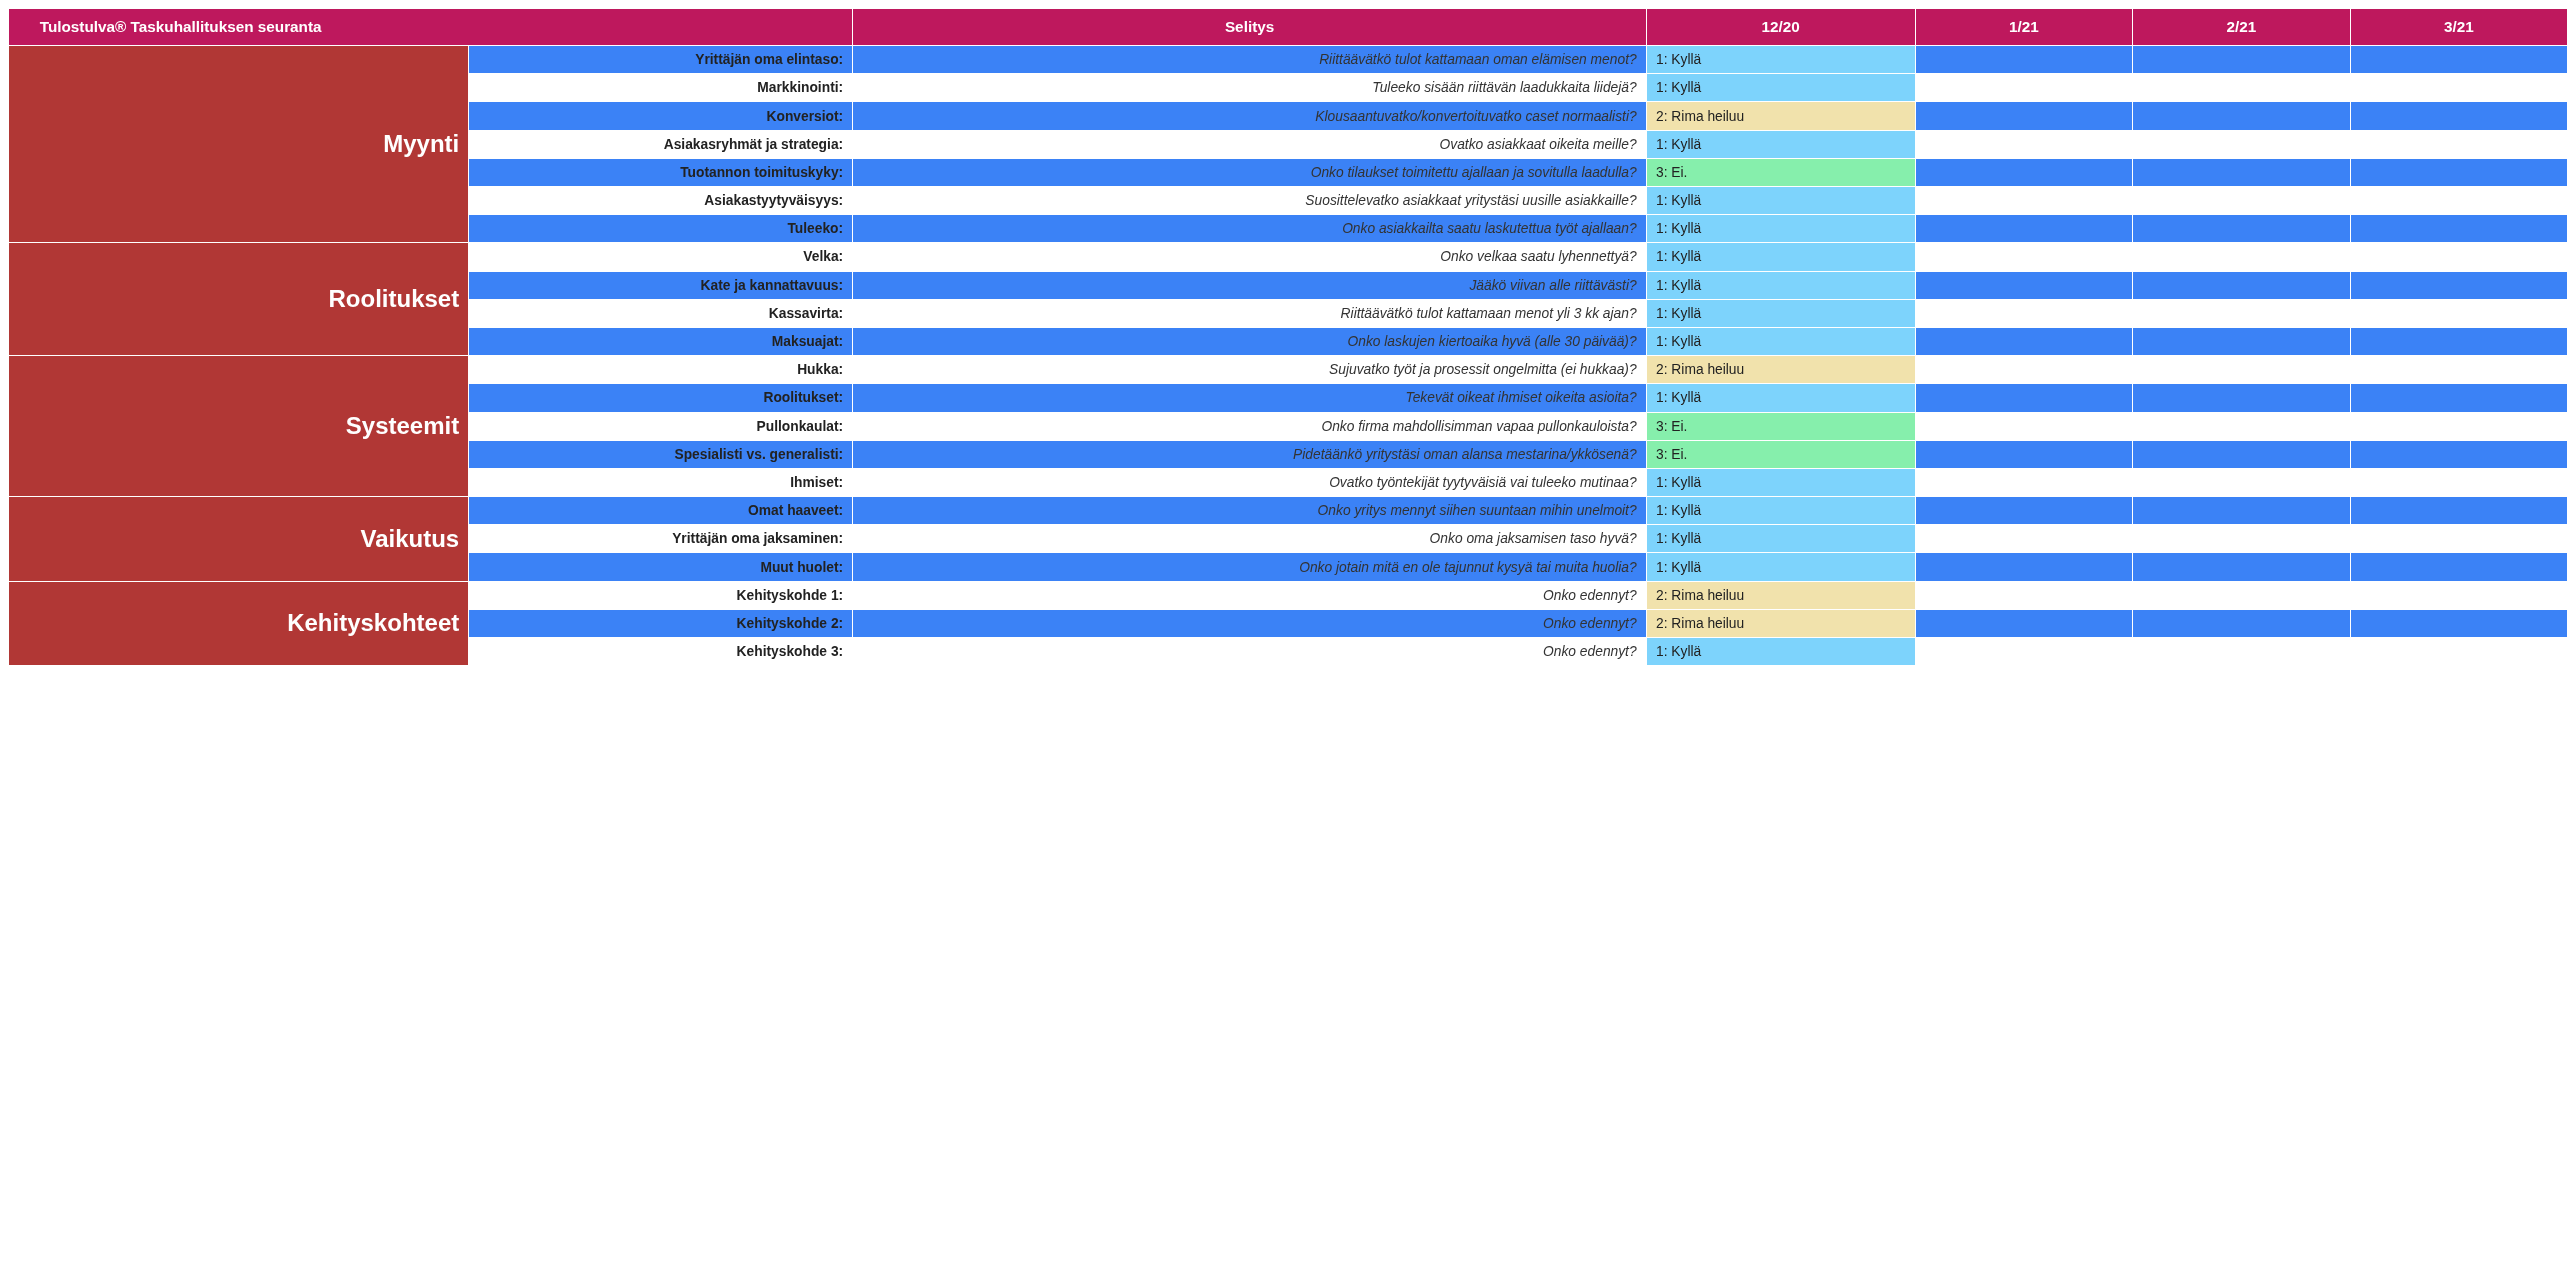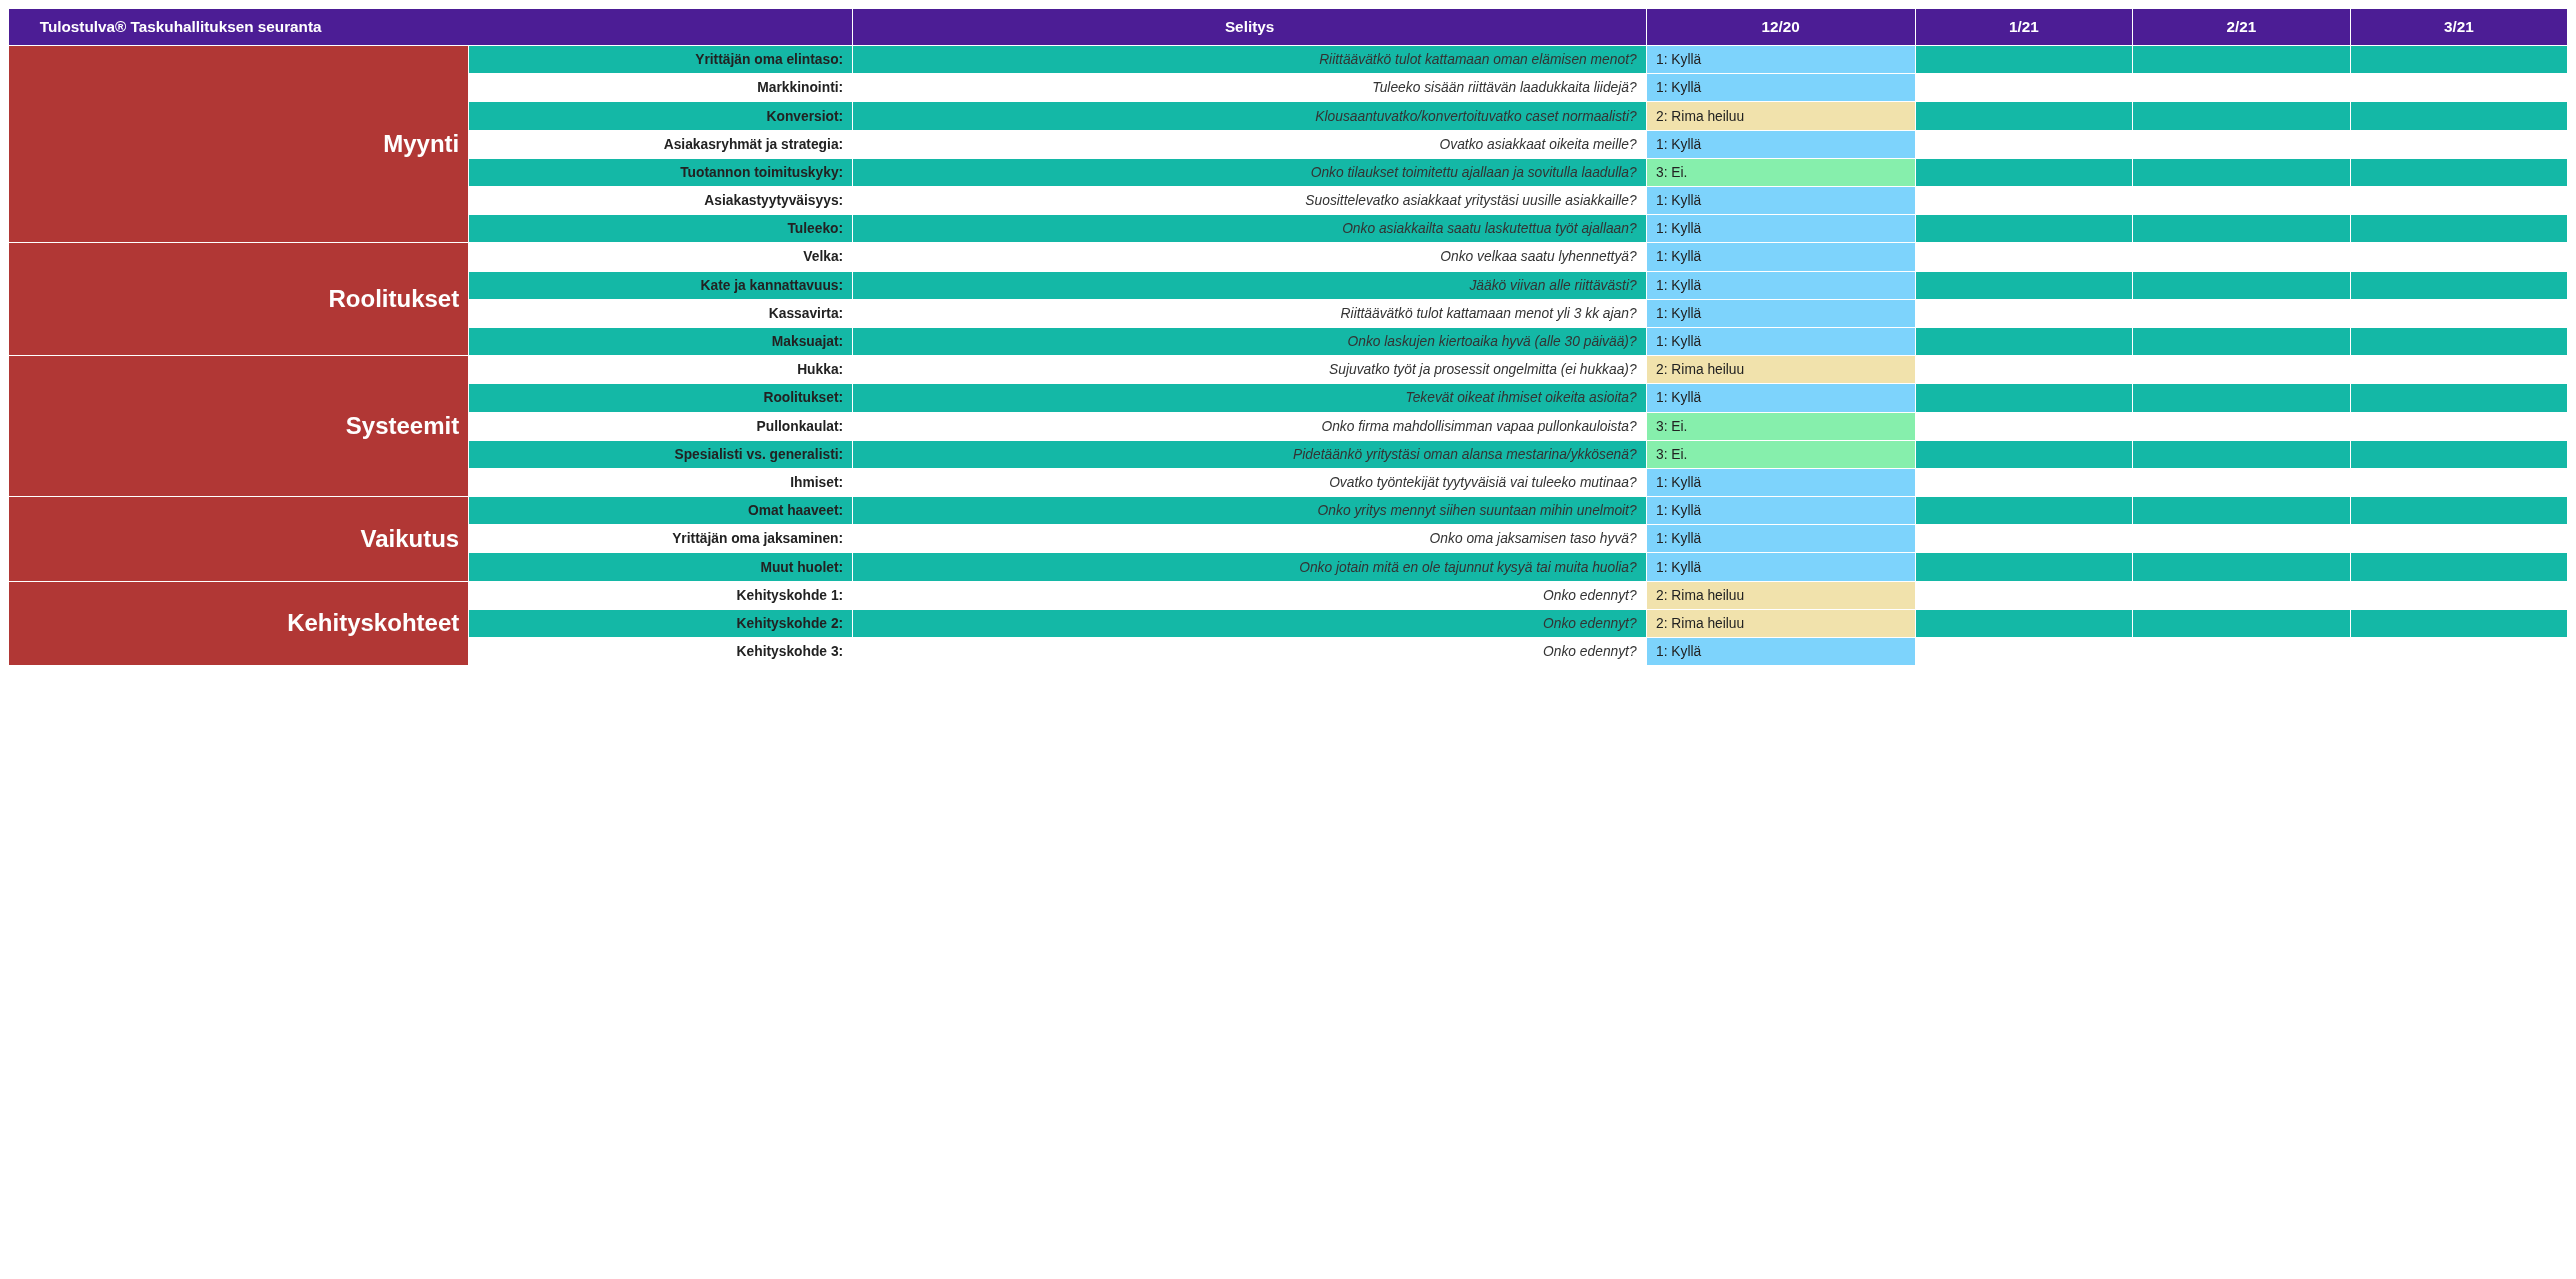--- a/index.html
+++ b/index.html
@@ -16,21 +16,21 @@
     th, td {
       border: 0.8px solid #fff;
       padding: 6.1px 9.2px;
       font-size: 13.8px;
       height: 27.6px;
       overflow: hidden;
       white-space: nowrap;
       text-overflow: ellipsis;
     }
     thead th {
-      background: #4c1d95;
+      background: #be185d;
       color: #fff;
       font-weight: 700;
       text-align: center;
       padding: 9.2px;
       font-size: 15.3px;
     }
     thead th.title-header { text-align: left; padding-left: 31px; }
     .cat-cell {
       background: #B13735;
       color: #fff;
@@ -42,21 +42,21 @@
     .row-label {
       font-weight: 700;
       text-align: right;
       color: #222;
     }
     .row-desc {
       font-style: italic;
       color: #333;
       text-align: right;
     }
-    .alt { background: #14b8a6; }
+    .alt { background: #3b82f6; }
     .plain { background: #fff; }
     .status-green { background: #7dd3fc; color: #222; }
     .status-yellow { background: #f1e2ac; color: #222; }
     .status-red { background: #86efac; color: #222; }
     col.c1 { width: 18%; }
     col.c2 { width: 15%; }
     col.c3 { width: 31%; }
     col.c4 { width: 10.5%; }
     col.c5, col.c6, col.c7 { width: 8.5%; }
   </style>

